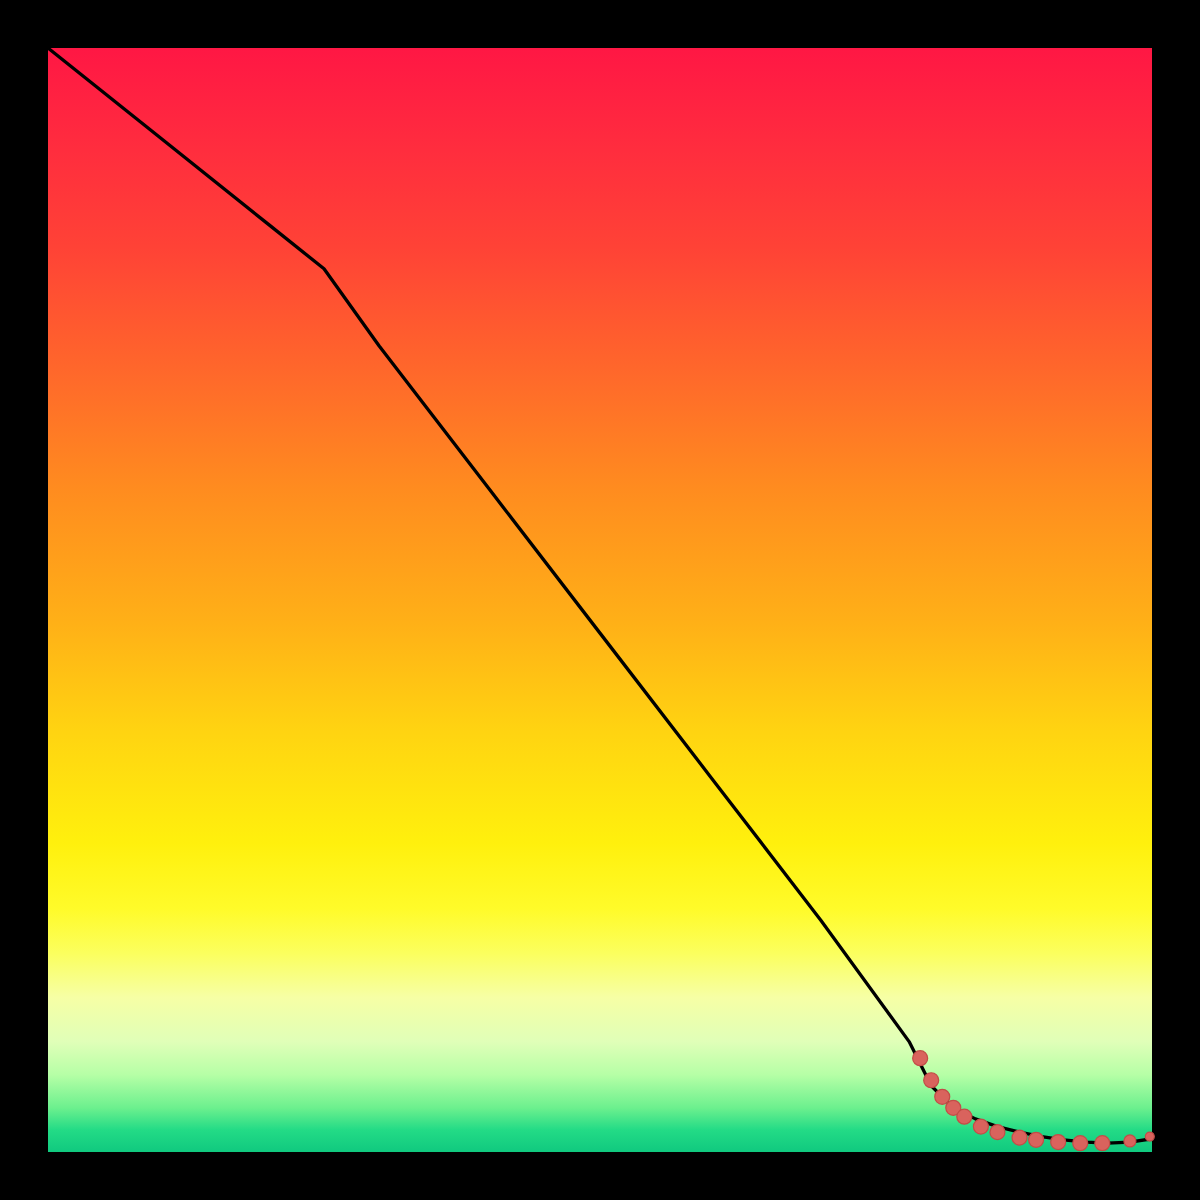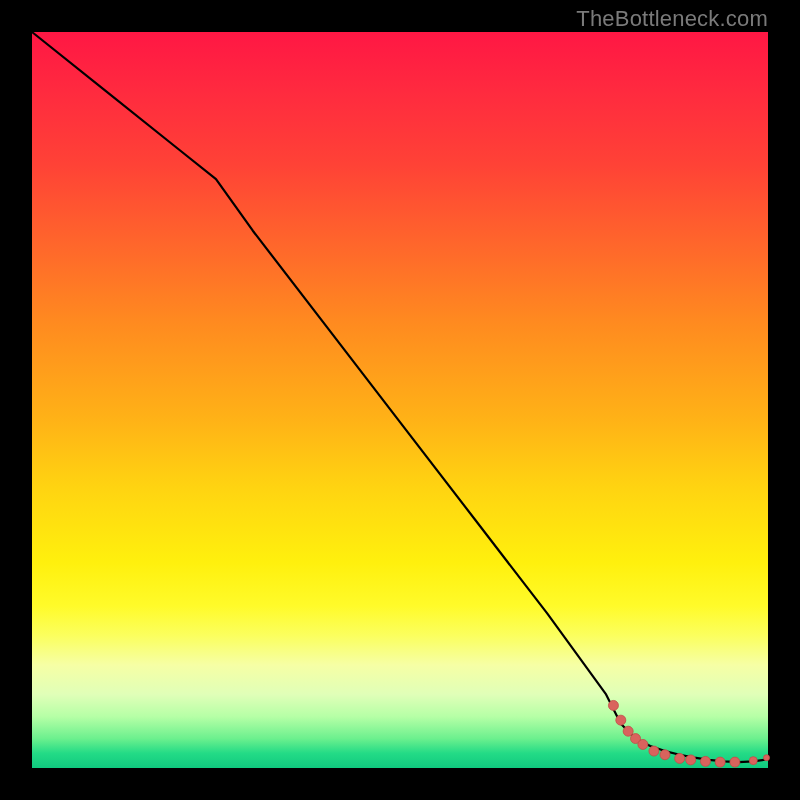--- a/index.html
+++ b/index.html
@@ -60,21 +60,20 @@
     top: 0;
     width: 736px;
     height: 736px;
     overflow: visible;
   }
 </style>
 </head>
 <body>
 
 <div class="frame">
-  <div class="watermark">TheBottleneck.com</div>
   <div class="plot">
     <svg class="overlay" viewBox="0 0 736 736">
       <path id="curve-path" fill="none" stroke-width="2.2" stroke-linecap="round" stroke-linejoin="round" d="M0.00 0.00 L73.60 58.88 L147.20 117.76 L184.00 147.20 L220.80 198.72 L294.40 294.40 L368.00 390.08 L441.60 485.76 L515.20 581.44 L574.08 662.40 L588.80 691.84 L603.52 706.56 L618.24 713.92 L632.96 719.07 L647.68 722.75 L662.40 725.70 L677.12 727.90 L691.84 729.38 L706.56 730.11 L721.28 729.38 L736.00 727.17" stroke="#000000"></path>
       <g id="markers-group">
           <circle cx="581.44" cy="673.44" r="5" fill="#d9635d" stroke="#c24d47" stroke-width="0.8"></circle>
           <circle cx="588.80" cy="688.16" r="5" fill="#d9635d" stroke="#c24d47" stroke-width="0.8"></circle>
           <circle cx="596.16" cy="699.20" r="5" fill="#d9635d" stroke="#c24d47" stroke-width="0.8"></circle>
           <circle cx="603.52" cy="706.56" r="5" fill="#d9635d" stroke="#c24d47" stroke-width="0.8"></circle>
           <circle cx="610.88" cy="712.45" r="5" fill="#d9635d" stroke="#c24d47" stroke-width="0.8"></circle>
           <circle cx="621.92" cy="719.07" r="5" fill="#d9635d" stroke="#c24d47" stroke-width="0.8"></circle>

